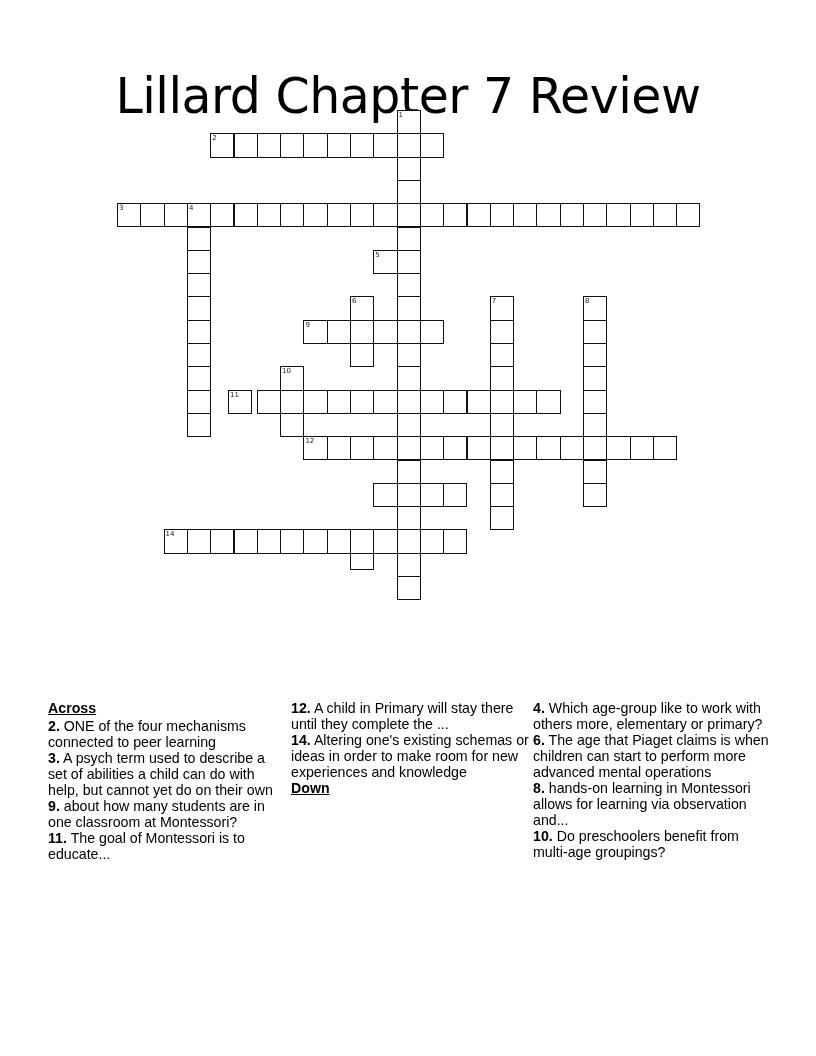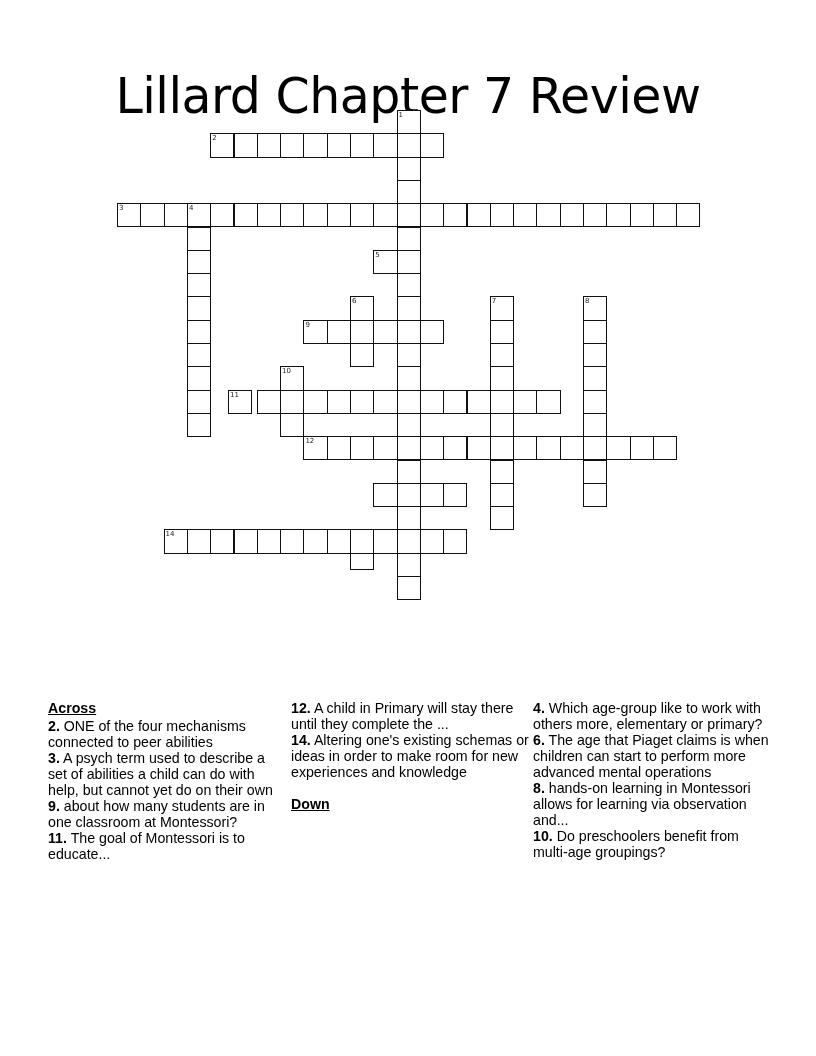--- a/index.html
+++ b/index.html
@@ -27,21 +27,21 @@
     .clues {
       position: absolute; top: 700px; font-size: 14.2px; line-height: 16px;
       font-family: Liberation Sans, sans-serif;
     }
     .col1 { left: 48px; width: 236px; }
     .col2 { left: 291px; width: 240px; }
     .col3 { left: 533px; width: 240px; }
     .heading { font-weight: bold; text-decoration: underline; display: block; margin-bottom: 2px; }
     .clue { display: block; margin: 0; }
     .clue b { font-weight: bold; }
-    .down-heading { margin-top: 16px; }
+    .down-heading { margin-top: 0px; }
   </style>
 </head>
 <body>
 
 <h1 class="title">Lillard Chapter 7 Review</h1>
 
 <div class="grid" id="grid">
     <div class="cell" style="left: 396.6px; top: 110px;">
       <span class="num">1</span>
     </div>
@@ -200,21 +200,21 @@
     <div class="cell" style="left: 303.4px; top: 529.4px;"></div>
     <div class="cell" style="left: 326.7px; top: 529.4px;"></div>
     <div class="cell" style="left: 350px; top: 529.4px;"></div>
     <div class="cell" style="left: 373.3px; top: 529.4px;"></div>
     <div class="cell" style="left: 419.9px; top: 529.4px;"></div>
     <div class="cell" style="left: 443.2px; top: 529.4px;"></div>
   </div>
 
 <div class="clues col1">
   <span class="heading">Across</span>
-  <span class="clue"><b>2.</b> <span>ONE of the four mechanisms connected to peer abilities</span></span>
+  <span class="clue"><b>2.</b> <span>ONE of the four mechanisms connected to peer learning</span></span>
   <span class="clue"><b>3.</b> <span>A psych term used to describe a set of abilities a child can do with help, but cannot yet do on their own</span></span>
   <span class="clue"><b>9.</b> <span>about how many students are in one classroom at Montessori?</span></span>
   <span class="clue"><b>11.</b> <span>The goal of Montessori is to educate...</span></span>
 </div>
 
 <div class="clues col2">
   <span class="clue"><b>12.</b> <span>A child in Primary will stay there until they complete the ...</span></span>
   <span class="clue"><b>14.</b> <span>Altering one's existing schemas or ideas in order to make room for new experiences and knowledge</span></span>
   <span class="heading down-heading">Down</span>
 </div>

